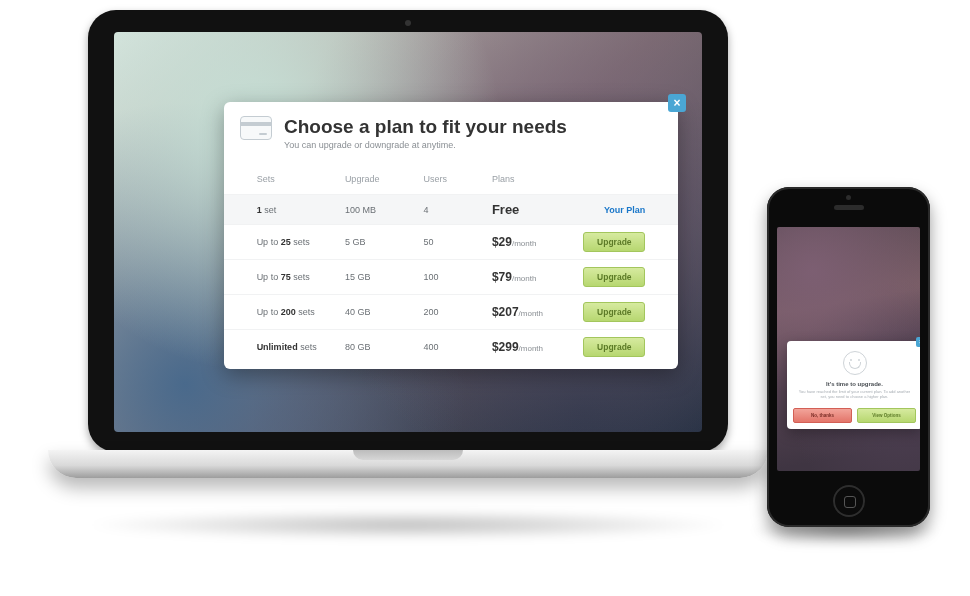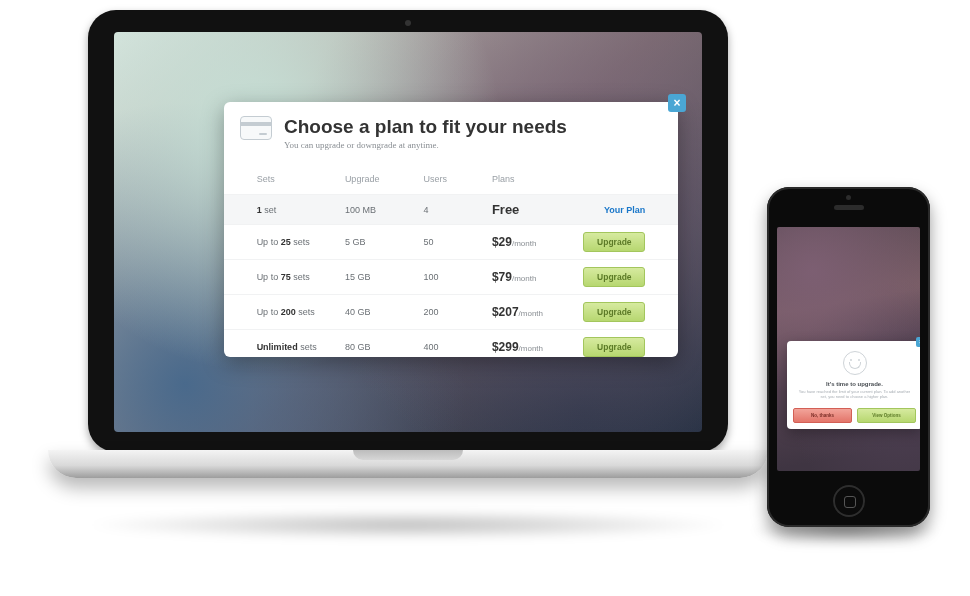--- a/index.html
+++ b/index.html
@@ -44,32 +44,32 @@
   
   .modal{position:absolute;left:110px;top:70px;width:454px;background:#fff;border-radius:6px;
      box-shadow:0 6px 22px rgba(0,0,0,.35);font-size:10px;color:#555;}
   .modal .close{position:absolute;right:-8px;top:-8px;width:18px;height:18px;background:#4aa6d4;border-radius:3px;
      color:#fff;font-weight:700;font-size:12px;line-height:18px;text-align:center;cursor:pointer;}
   .modal-head{display:flex;padding:14px 16px 10px 16px;align-items:flex-start;}
   .card-icon{width:30px;height:22px;border:1.5px solid #c4ccd2;border-radius:4px;margin-right:12px;flex-shrink:0;position:relative;background:#f7f9fa;}
   .card-icon::before{content:"";position:absolute;left:0;right:0;top:5px;height:4px;background:#c4ccd2;}
   .card-icon::after{content:"";position:absolute;right:4px;bottom:4px;width:8px;height:2px;background:#c4ccd2;border-radius:1px;}
   .modal-title{font-size:19px;font-weight:700;color:#333;margin:0 0 2px;}
-  .modal-sub{font-size:9px;color:#8a8f94;margin:0;font-family:Liberation Serif, serif;}
+  .modal-sub{font-size:9px;color:#8a8f94;margin:0;}
   .plan-table{width:100%;border-collapse:collapse;}
   .plan-table th{font-size:9px;font-weight:400;color:#9aa0a6;text-align:left;padding:14px 6px 10px 6px;}
   .plan-table td{font-size:9px;color:#6b7075;padding:7px 6px;border-top:1px solid #f1f2f3;white-space:nowrap;}
   .plan-table tr.current td{background:#f5f6f7;}
   .price-cell b{font-size:12px;font-weight:700;color:#333;}
   .month{font-size:8px;color:#8a8f94;}
   .free{font-size:13px;font-weight:700;color:#333;}
   .your-plan{color:#1a77c9;font-weight:700;font-size:9px;}
   .upgrade-btn{display:inline-block;min-width:46px;text-align:center;padding:4px 7px;border-radius:3px;
      background:linear-gradient(#d6ea9f,#b7d770);border:1px solid #a3c65d;color:#5c7a27;font-size:8.5px;font-weight:700;cursor:pointer;}
-  .plan-table tbody tr:last-child td{padding-bottom:0;}
+  .plan-table tbody tr:last-child td{padding-bottom:12px;}
   .tbl-pad{width:18px;}
   .c1{width:80px;} .c2{width:74px;} .c3{width:64px;margin-left:7px;} .c4{width:78px;} .c5{width:70px;}
 
   
   .pmodal{position:absolute;left:10px;top:114px;width:123px;background:#fff;border-radius:4px;
      box-shadow:0 4px 14px rgba(0,0,0,.3);font-size:5px;text-align:center;padding:10px 6px 6px;}
   .pmodal .pclose{position:absolute;right:-4px;top:-4px;width:10px;height:10px;background:#4aa6d4;border-radius:2px;
      color:#fff;font-size:8px;line-height:10px;text-align:center;cursor:pointer;}
   .smiley{width:22px;height:22px;border:1px solid #cfd4d8;border-radius:50%;margin:0 auto 6px;position:relative;}
   .smiley::before,.smiley::after{content:"";position:absolute;width:2px;height:2px;border-radius:50%;background:#cfd4d8;top:7px;}

